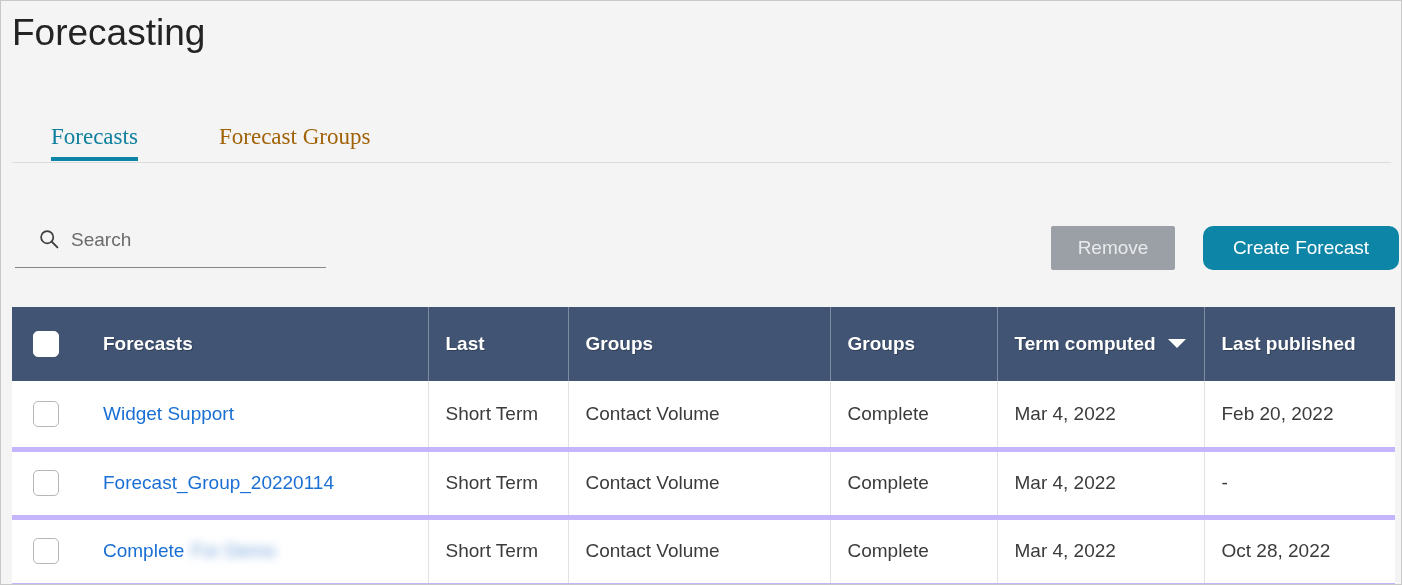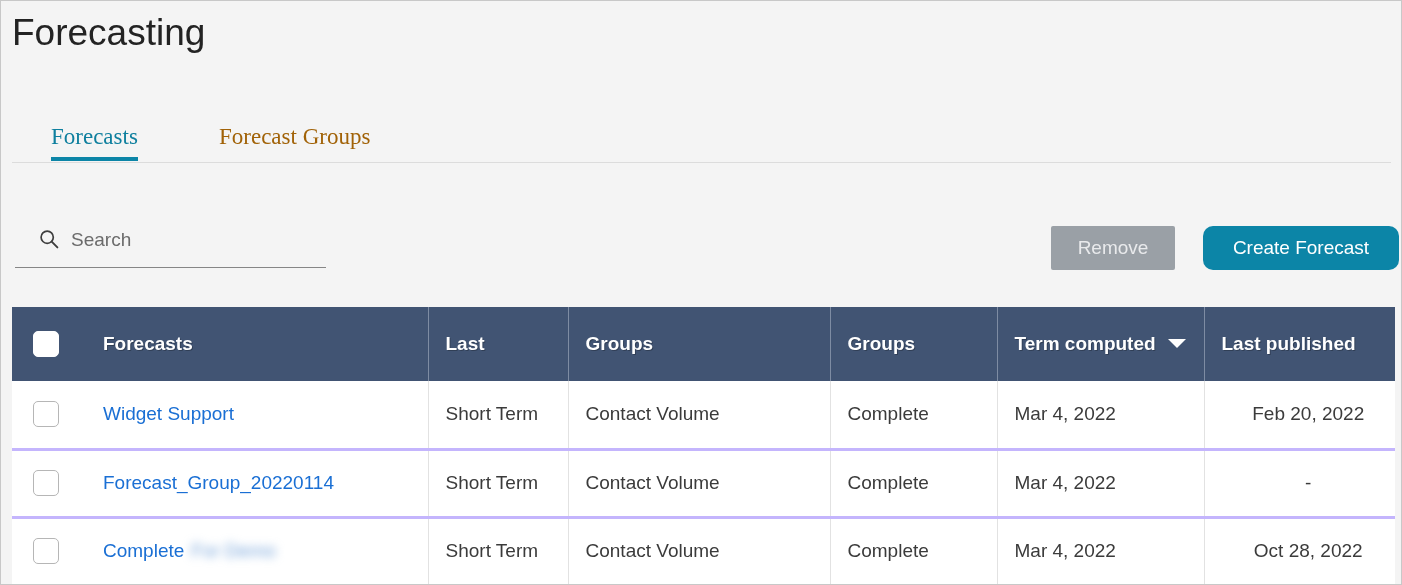--- a/index.html
+++ b/index.html
@@ -165,26 +165,26 @@
   .table th.col-name { padding-left: 23px; }
 
   .table td {
     background: #ffffff;
     font-family: "Liberation Sans", sans-serif;
     font-size: 19px;
     color: #3b3b3b;
     height: 68px;
     padding: 0 0 0 17px;
     border-right: 1px solid #e2e2e2;
-    border-bottom: 3px solid #c4b5fd;
+    border-bottom: 5px solid #c4b5fd;
     box-sizing: border-box;
     white-space: nowrap;
     overflow: hidden;
   }
-  .table td:last-child { border-right: none; text-align: center; }
+  .table td:last-child { border-right: none; }
   .table td.col-check {
     padding-left: 21px;
     border-right: none;
   }
   .table td.col-name { padding-left: 23px; }
 
   
   .w-check { width: 68px; }
   .w-name  { width: 348px; }
   .w-type  { width: 140px; }

